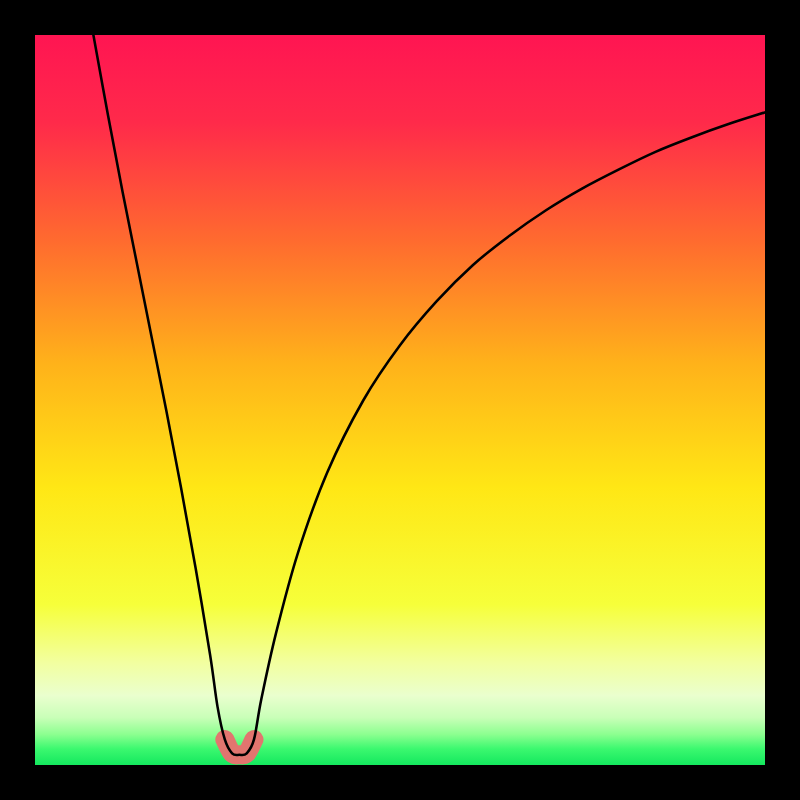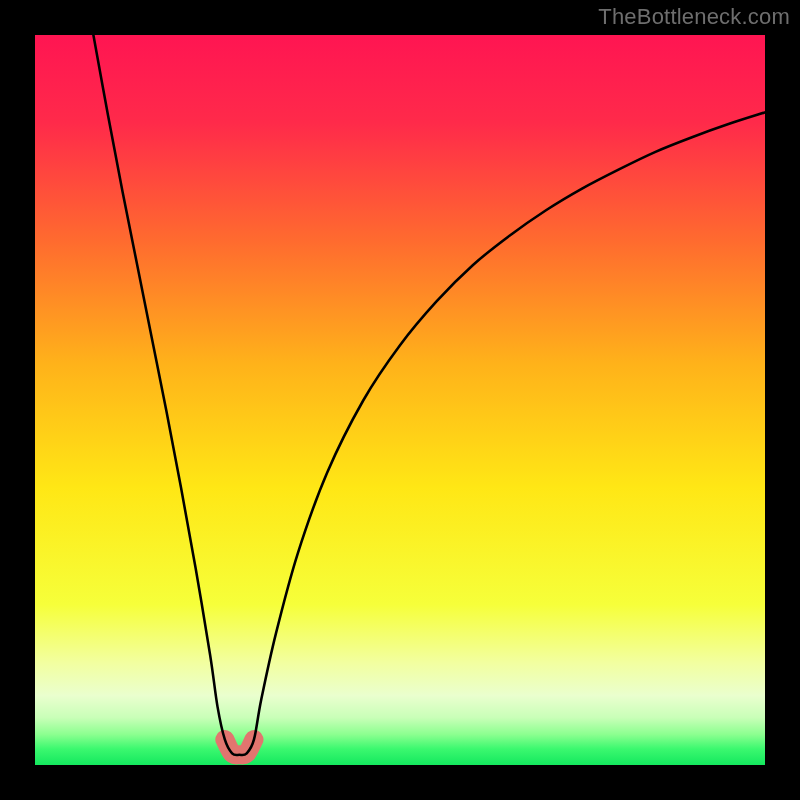--- a/index.html
+++ b/index.html
@@ -36,21 +36,20 @@
     position: absolute;
     left: 0; top: 0;
     width: 100%; height: 100%;
     overflow: visible;
   }
 </style>
 </head>
 <body>
 
 <div class="frame">
-  <div class="watermark">TheBottleneck.com</div>
   <div class="plot">
     <svg class="gradient" viewBox="0 0 100 100" preserveAspectRatio="none">
       <defs>
         <linearGradient id="bg" x1="0" y1="0" x2="0" y2="1">
             <stop offset="0%" stop-color="#ff1552"></stop>
             <stop offset="12%" stop-color="#ff2a4a"></stop>
             <stop offset="28.000000000000004%" stop-color="#ff6a2f"></stop>
             <stop offset="45%" stop-color="#ffb21a"></stop>
             <stop offset="62%" stop-color="#ffe715"></stop>
             <stop offset="78%" stop-color="#f6ff3a"></stop>

